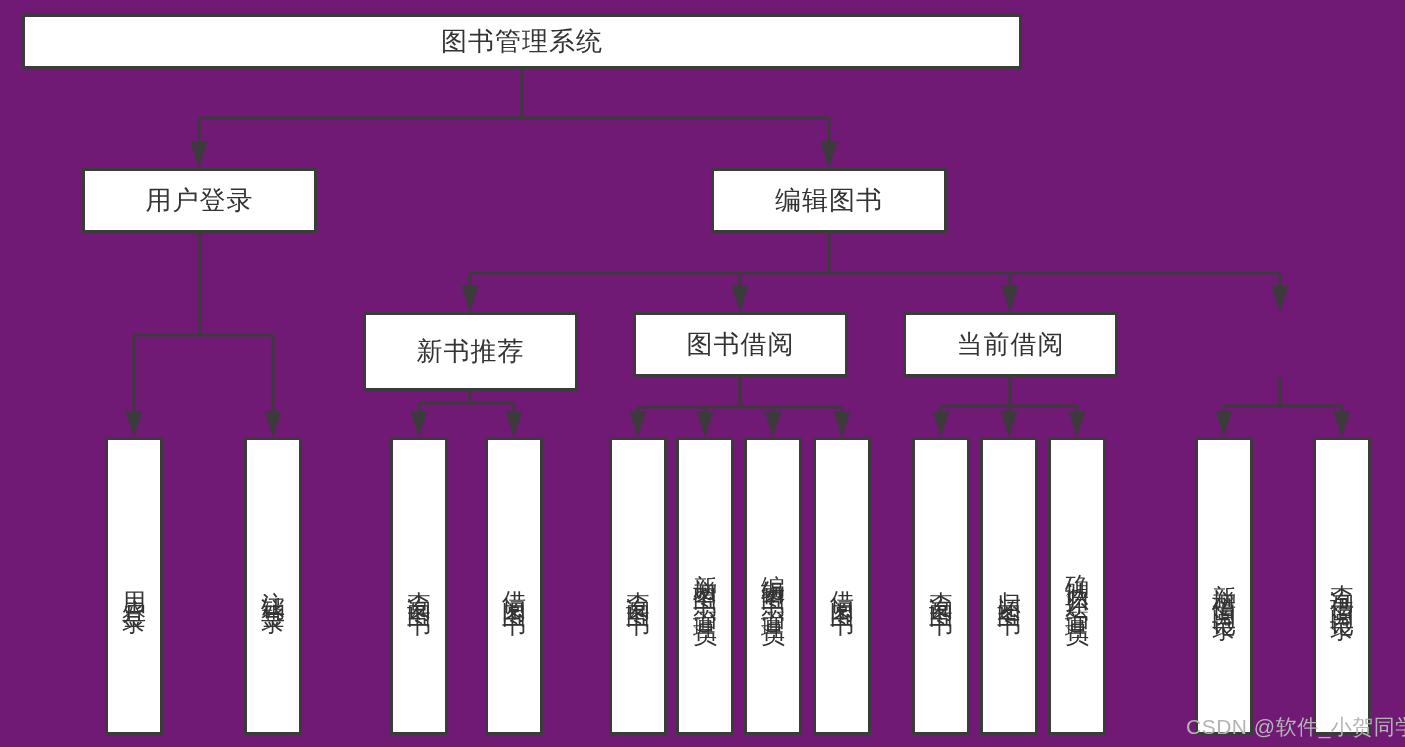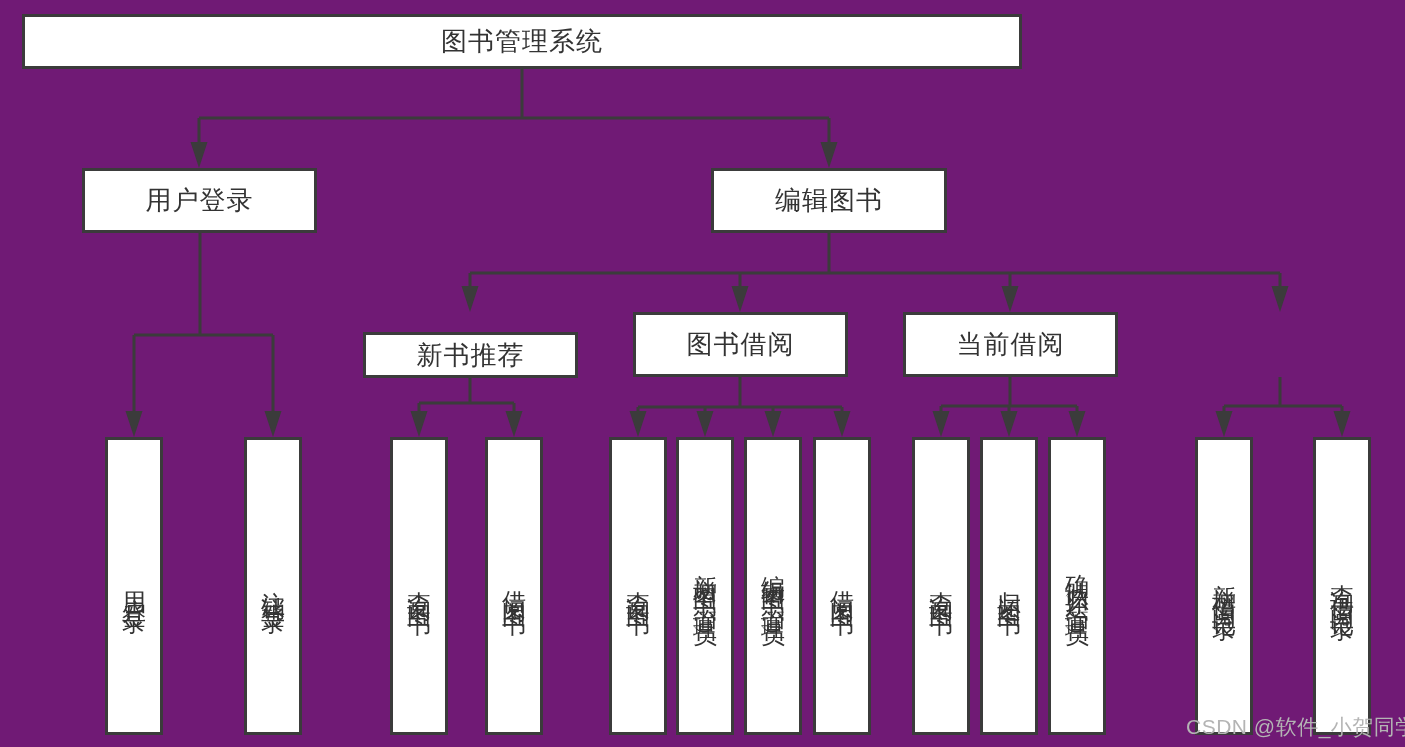--- a/index.html
+++ b/index.html
@@ -105,21 +105,21 @@
     <span class="lbl">图书管理系统</span>
   </div>
 
   <div class="node h" style="left:82px; top:168px; width:235px; height:65px">
     <span class="lbl">用户登录</span>
   </div>
   <div class="node h" style="left:711px; top:168px; width:236px; height:65px">
     <span class="lbl">编辑图书</span>
   </div>
 
-  <div class="node h" style="left:363px; top:332px; width:215px; height:46px">
+  <div class="node h" style="left:363px; top:312px; width:215px; height:79px">
     <span class="lbl">新书推荐</span>
   </div>
   <div class="node h" style="left:633px; top:312px; width:215px; height:65px">
     <span class="lbl">图书借阅</span>
   </div>
   <div class="node h" style="left:903px; top:312px; width:215px; height:65px">
     <span class="lbl">当前借阅</span>
   </div>
 
   <div class="node v" style="left:105px; top:437px; width:58px; height:298px">

